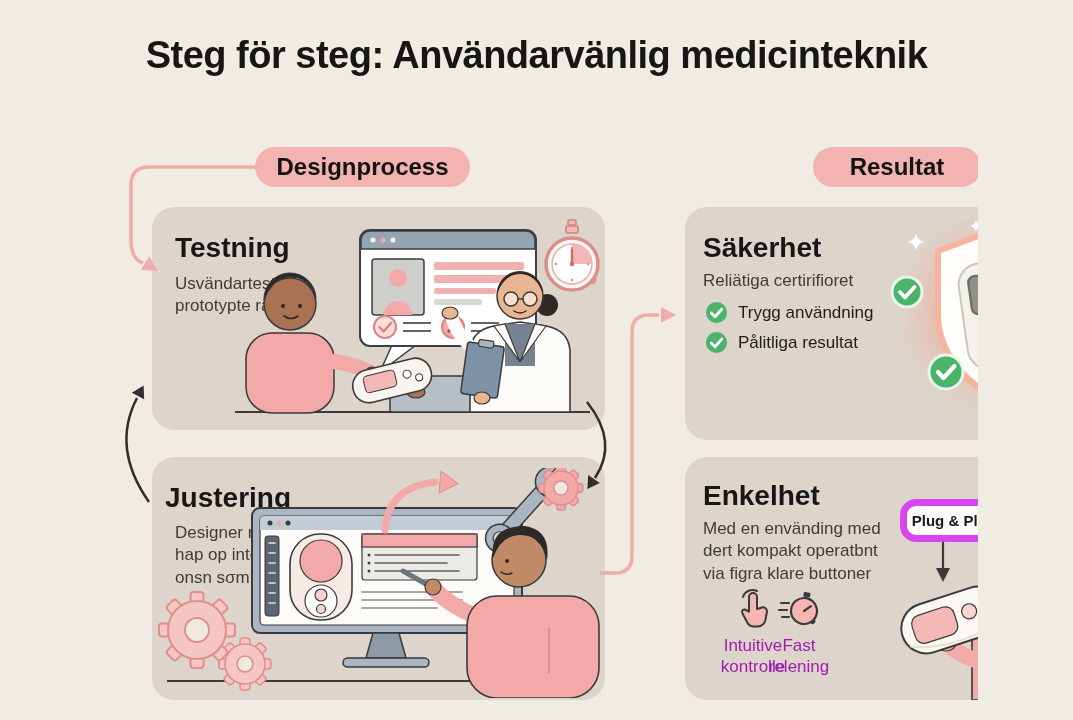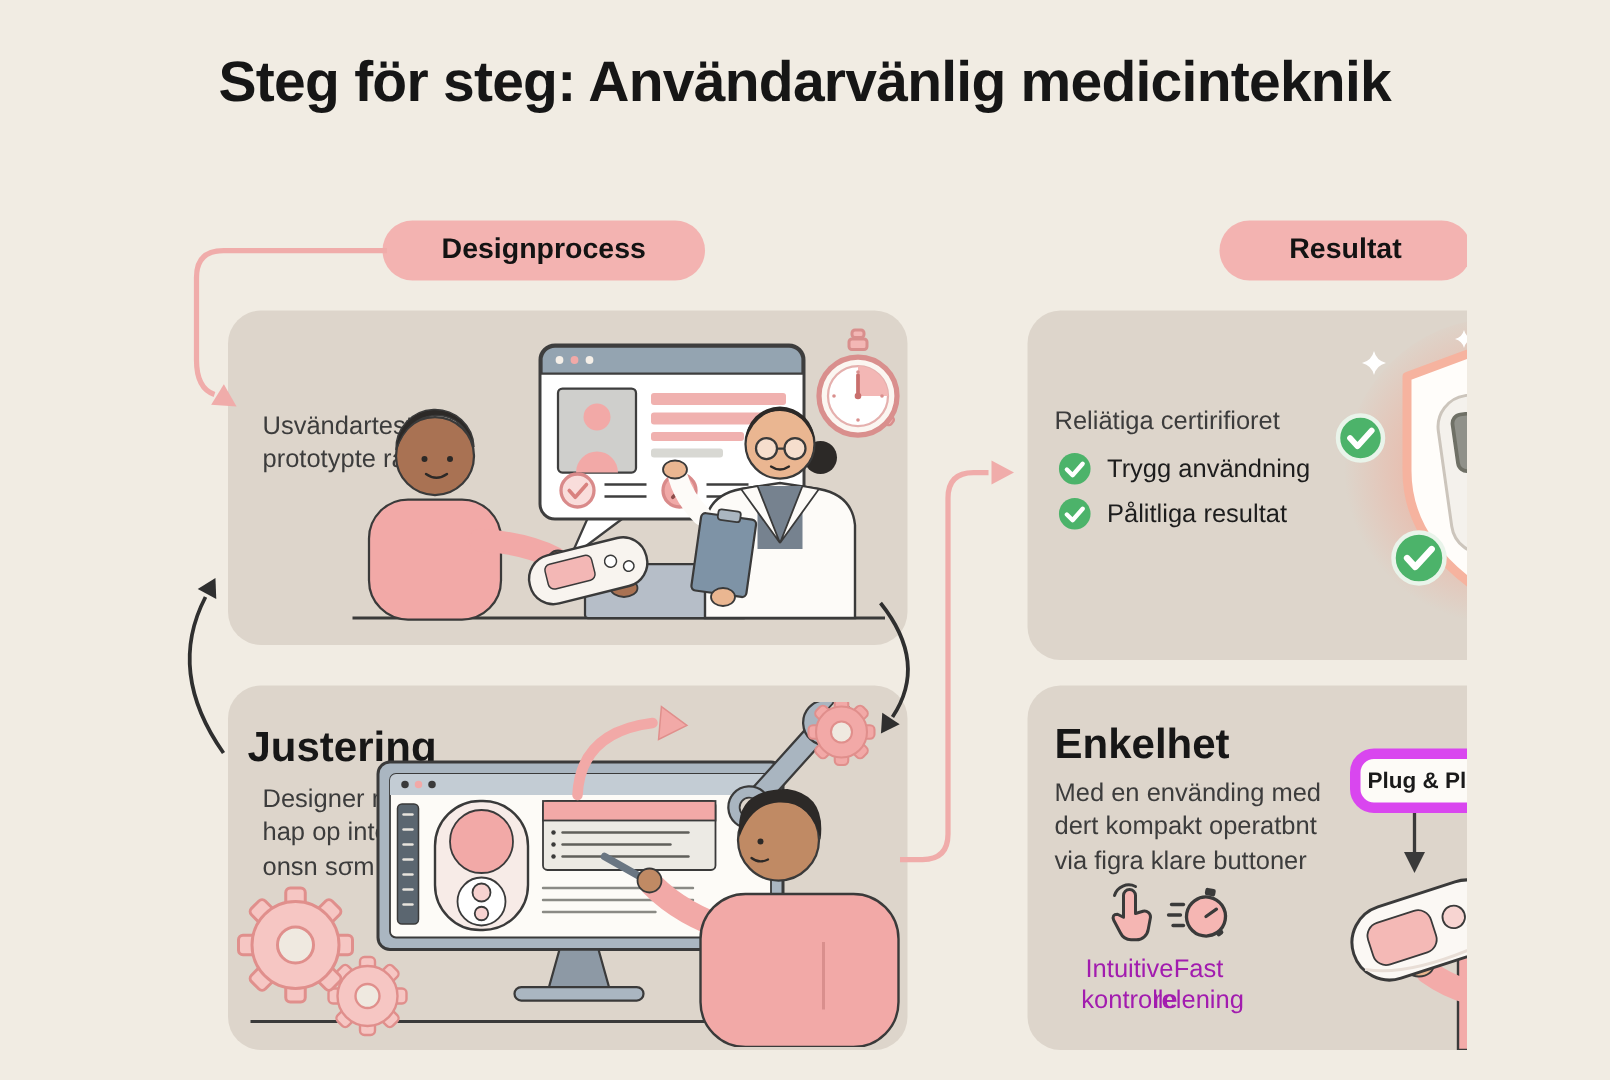--- a/index.html
+++ b/index.html
@@ -1,19 +1,19 @@
 <!DOCTYPE html>
 <html><head>
 <meta charset="utf-8">
 <style>
   html,body{margin:0;padding:0;background:#f1ece3;font-family:"Liberation Sans",sans-serif;}
   #canvas{position:relative;width:883px;height:720px;background:#f1ece3;overflow:hidden;margin:0 auto;}
   .title{position:absolute;left:0;top:34px;width:100%;text-align:center;font-size:38px;font-weight:700;color:#161616;letter-spacing:-.5px;}
   .subtitle{position:absolute;left:0;top:86px;width:100%;text-align:center;font-size:26px;font-weight:400;color:#222;}
-  .badge{position:absolute;height:40px;border-radius:21px;background:#f3b3b1;display:flex;align-items:center;justify-content:center;font-size:19px;font-weight:700;color:#131313;}
+  .badge{position:absolute;height:40px;border-radius:21px;background:#f3b3b1;display:flex;align-items:center;justify-content:center;font-size:24px;font-weight:700;color:#131313;}
   .card{position:absolute;background:#ddd5cb;border-radius:22px;}
   .card-title{position:absolute;font-size:28px;font-weight:700;color:#171717;}
   .card-body{position:absolute;font-size:17px;line-height:1.32;color:#3c3c3c;white-space:pre-line;}
   .check-row{position:absolute;display:flex;align-items:center;gap:10px;}
   .check-row .lbl{font-size:17px;color:#1d1d1d;}
   .check-icon{width:23px;height:23px;flex:0 0 auto;}
   .feature{position:absolute;width:76px;display:flex;flex-direction:column;align-items:center;}
   .feature .flbl{margin-top:6px;font-size:17px;color:#a21caf;text-align:center;white-space:pre-line;line-height:1.25;}
   .plug-badge{position:absolute;left:805px;top:499px;width:92px;height:29px;border:7px solid #d946ef;border-radius:16px;background:#fdfbf7;display:flex;align-items:center;justify-content:center;font-size:15px;font-weight:700;color:#1a1a1a;}
   svg{display:block;}
@@ -46,20 +46,21 @@
     <path d="M54,502 Q16,448 42,398" fill="none" stroke="#2f2f2f" stroke-width="2.5"></path>
     <g transform="translate(43,396) rotate(-62)">
         <polygon points="0,-7 12,0 0,7" fill="#2f2f2f"></polygon>
       </g>
     <path d="M492,402 Q524,442 500,478" fill="none" stroke="#2f2f2f" stroke-width="2.5"></path>
     <g transform="translate(499,479) rotate(124)">
         <polygon points="0,-7 12,0 0,7" fill="#2f2f2f"></polygon>
       </g>
   </svg>
 
+  <div class="card-title" style="left:80px;top:232px;">Testning</div>
   <div class="card-body" style="left:80px;top:273px;width:170px;">Usvändartesting-
 prototypte ra</div>
 
   <svg class="abs" style="left:125px;top:212px;" width="382" height="215" viewBox="0 0 382 215">
     <line x1="15" y1="200" x2="370" y2="200" stroke="#3a3a3a" stroke-width="2"></line>
     <rect x="170" y="164" width="108" height="36" rx="2" fill="#b6bec8" stroke="#3a3a3a" stroke-width="1.5"></rect>
 
     <g>
       <path d="M172 133 L160 160 L196 133 Z" fill="#ffffff" stroke="#3e3e3e" stroke-width="1.5"></path>
       <rect x="140" y="18" width="176" height="116" rx="10" fill="#ffffff" stroke="#3e3e3e" stroke-width="2"></rect>
@@ -246,20 +247,21 @@
       <circle cx="276" cy="119" r="8" fill="#c08a64" stroke="#3a3a3a" stroke-width="1.2"></circle>
       <rect x="310" y="128" width="132" height="102" rx="30" fill="#f2a9a7" stroke="#3a3a3a" stroke-width="1.6"></rect>
       <circle cx="362" cy="92" r="27" fill="#c08a64" stroke="#3a3a3a" stroke-width="1.5"></circle>
       <path d="M336 90 Q332 58 368 58 Q394 62 390 92 Q384 66 362 67 Q344 68 336 90 Z" fill="#2c2927"></path>
       <circle cx="350" cy="93" r="2" fill="#2c2927"></circle>
       <path d="M344 104 Q349 108 355 105" fill="none" stroke="#2c2927" stroke-width="1.5" stroke-linecap="round"></path>
       <line x1="392" y1="160" x2="392" y2="205" stroke="#d98f8d" stroke-width="2"></line>
     </g>
   </svg>
 
+  <div class="card-title" style="left:608px;top:232px;">Säkerhet</div>
   <div class="card-body" style="left:608px;top:270px;width:200px;">Reliätiga certirifioret</div>
 
   <div class="check-row" style="left:610px;top:331px;">
     <svg class="check-icon" viewBox="0 0 24 24">
         <circle cx="12" cy="12" r="11" fill="#4cb36a"></circle>
         <path d="M6.5 12.5 L10.5 16.5 L17.5 8.5" fill="none" stroke="#fff" stroke-width="3" stroke-linecap="round" stroke-linejoin="round"></path>
       </svg>
     <span class="lbl">Pålitliga resultat</span>
   </div>
   <div class="check-row" style="left:610px;top:301px;">

